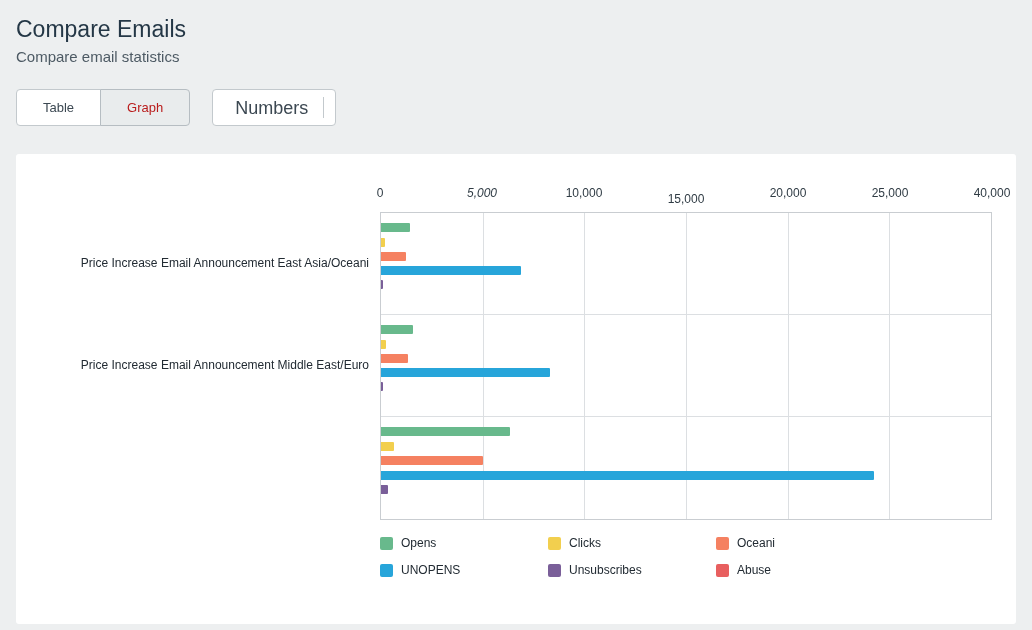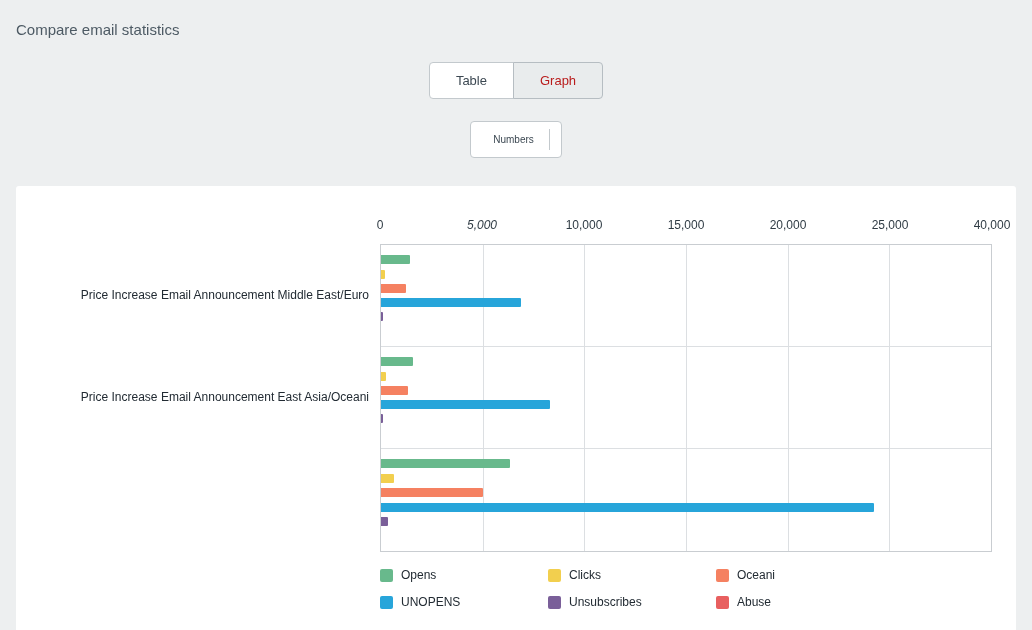--- a/index.html
+++ b/index.html
@@ -26,21 +26,20 @@
     font-size: 15px;
     color: #4d5a64;
   }
 
   
   .toolbar {
     margin: 24px 16px 0 16px;
     display: flex;
     align-items: center;
     gap: 22px;
-    flex-direction: column;
   }
   .segmented { display: inline-flex; }
   .seg-btn {
     font-family: "Liberation Sans", sans-serif;
     font-size: 13px;
     padding: 11px 26px;
     background: #ffffff;
     border: 1px solid #c3c9cd;
     color: #3c4852;
     cursor: pointer;
@@ -50,21 +49,21 @@
   .seg-btn:last-child { border-radius: 0 4px 4px 0; margin-left: -1px; }
   .seg-btn.active {
     background: #e9eced;
     color: #b91c1c;
     border-color: #b6bdc2;
     position: relative;
     z-index: 1;
   }
   .numbers-btn {
     font-family: "Liberation Sans", sans-serif;
-    font-size: 10px;
+    font-size: 18px;
     background: #ffffff;
     border: 1px solid #c3c9cd;
     border-radius: 4px;
     color: #3c4852;
     cursor: pointer;
     display: inline-flex;
     align-items: center;
     padding: 7px 8px 7px 22px;
     line-height: 1;
   }
@@ -167,20 +166,21 @@
   }
   .legend-item .legend-text {
     font-size: 12px;
     color: #222b33;
   }
 </style>
 </head>
 <body>
 
 <div class="page-header">
+  <h1 class="page-title">Compare Emails</h1>
   <p class="page-subtitle">Compare email statistics</p>
 </div>
 
 <div class="toolbar">
   <div class="segmented">
     <button class="seg-btn">Table</button>
     <button class="seg-btn active">Graph</button>
   </div>
   <button class="numbers-btn">
     <span>Numbers</span>
@@ -189,30 +189,30 @@
 </div>
 
 <div class="panel">
   <div class="chart">
     <div class="axis-line">
       <div class="axis-spacer"></div>
       <div class="axis" id="axis">
           <span class="tick" style="left: 0%;">0</span>
           <span class="tick" style="left: 16.6667%; font-style: italic;">5,000</span>
           <span class="tick" style="left: 33.3333%;">10,000</span>
-          <span class="tick" style="left: 50%;">15,000</span>
+          <span class="tick" style="left: 50%; margin-top: 6px;">15,000</span>
           <span class="tick" style="left: 66.6667%;">20,000</span>
           <span class="tick" style="left: 83.3333%;">25,000</span>
           <span class="tick" style="left: 100%;">40,000</span>
         </div>
     </div>
     <div class="chart-body">
       <div class="ylabels" id="ylabels">
+          <div class="y-label">Price Increase Email Announcement East Asia/Oceani</div>
           <div class="y-label">Price Increase Email Announcement Middle East/Euro</div>
-          <div class="y-label">Price Increase Email Announcement East Asia/Oceani</div>
         </div>
       <div class="plot" id="plot">
           <div class="gridline" style="left: 16.6667%;"></div>
           <div class="gridline" style="left: 33.3333%;"></div>
           <div class="gridline" style="left: 50%;"></div>
           <div class="gridline" style="left: 66.6667%;"></div>
           <div class="gridline" style="left: 83.3333%;"></div>
           <div class="bar-group">
             <div class="bar" title="Opens: 1450" style="width: 4.83333%; background: rgb(104, 185, 140);"></div>
             <div class="bar" title="Clicks: 200" style="width: 0.666667%; background: rgb(242, 207, 78);"></div>

